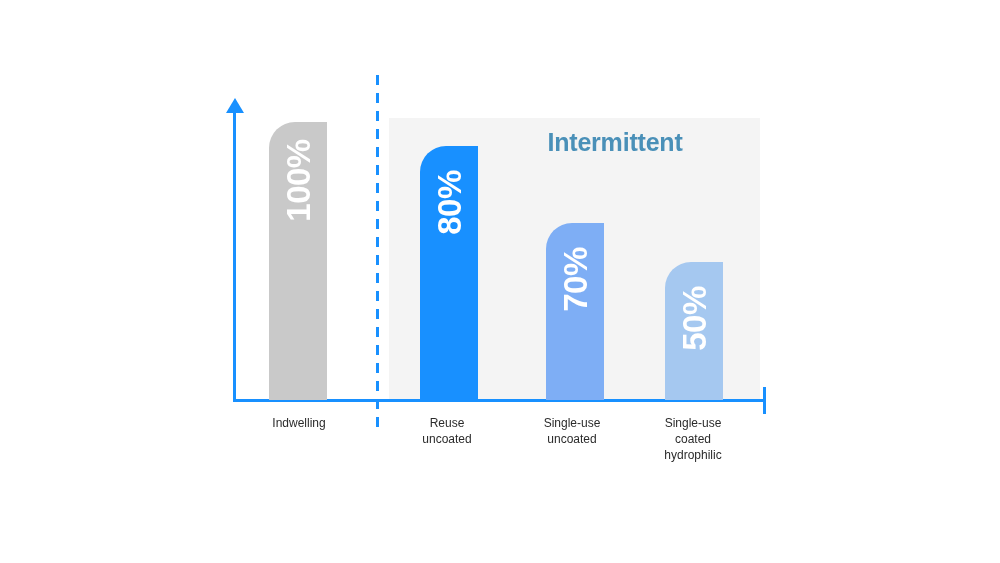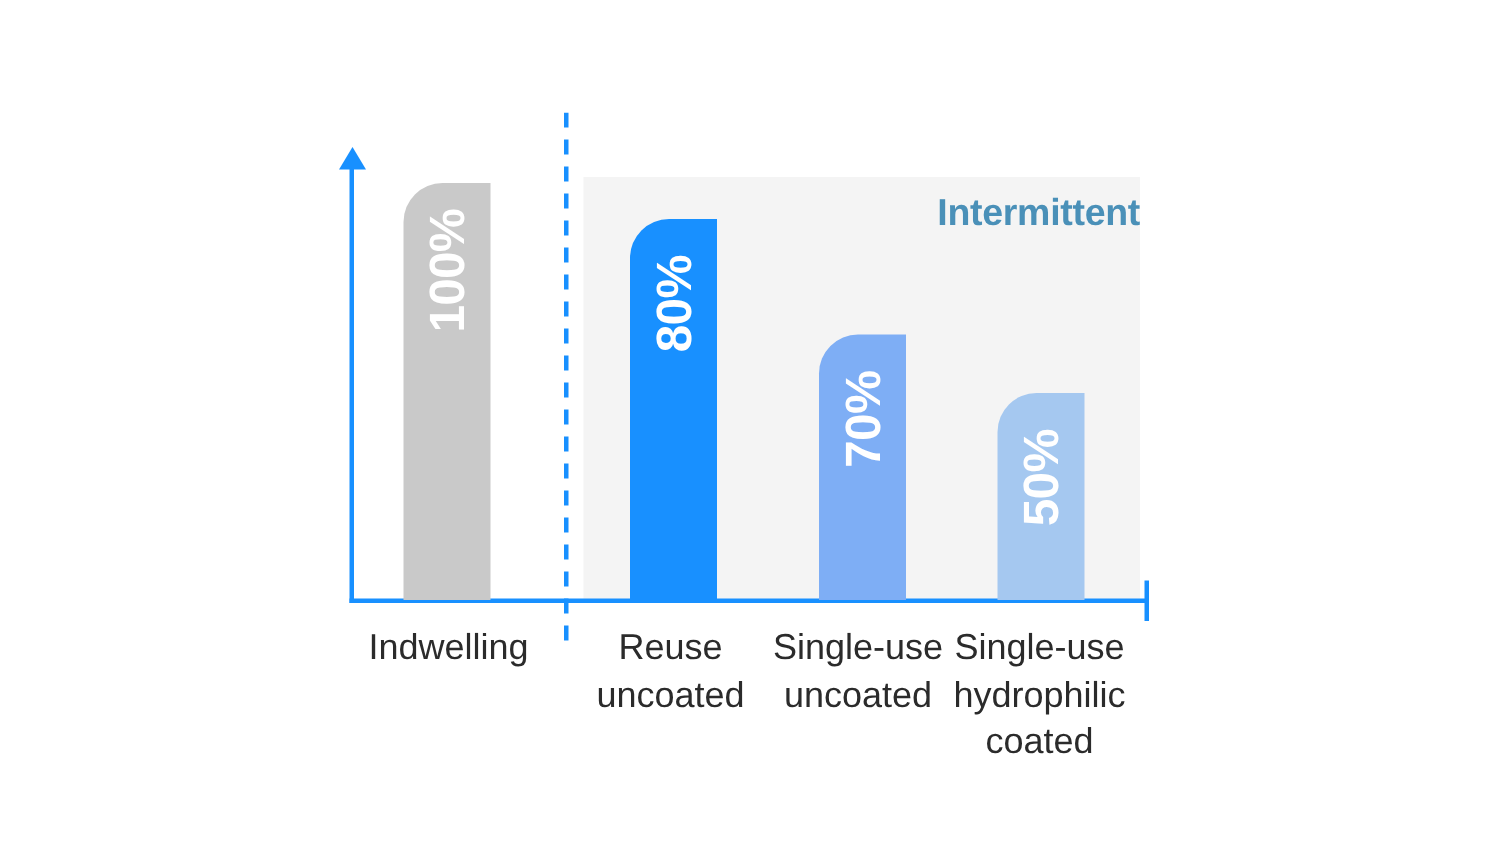--- a/index.html
+++ b/index.html
@@ -81,21 +81,21 @@
     background-size: 3px 18px;
     background-repeat: repeat-y;
   }
 
   
   .section-title {
     position: absolute;
     left: 470px;
     top: 129px;
     width: 290px;
-    text-align: right;
+    text-align: center;
     font-size: 25px;
     font-weight: bold;
     line-height: 1.08;
     color: #4a90b8;
     letter-spacing: -0.2px;
   }
 
   
   .bar {
     position: absolute;
@@ -127,21 +127,21 @@
   #bar-indwelling   .bar-value { top: 42px; }
   #bar-reuse        .bar-value { top: 40px; }
   #bar-single-unc   .bar-value { top: 40px; }
   #bar-single-hydro .bar-value { top: 40px; }
 
   
   .cat-label {
     position: absolute;
     top: 416px;
     text-align: center;
-    font-size: 24px;
+    font-size: 12px;
     line-height: 1.32;
     color: #2b2b2b;
   }
   #cat-indwelling   { left: 218px; width: 162px; }
   #cat-reuse        { left: 386px; width: 122px; text-align: center; }
   #cat-single-unc   { left: 511px; width: 122px; }
   #cat-single-hydro { left: 630px; width: 126px; }
 </style>
 </head>
 <body>
@@ -186,17 +186,17 @@
     <div>uncoated</div>
   </div>
 
   <div class="cat-label" id="cat-single-unc">
     <div>Single-use</div>
     <div>uncoated</div>
   </div>
 
   <div class="cat-label" id="cat-single-hydro">
     <div>Single-use</div>
+    <div>coated</div>
     <div>hydrophilic</div>
-    <div>coated</div>
   </div>
 
 </div>
 
 </body></html>

